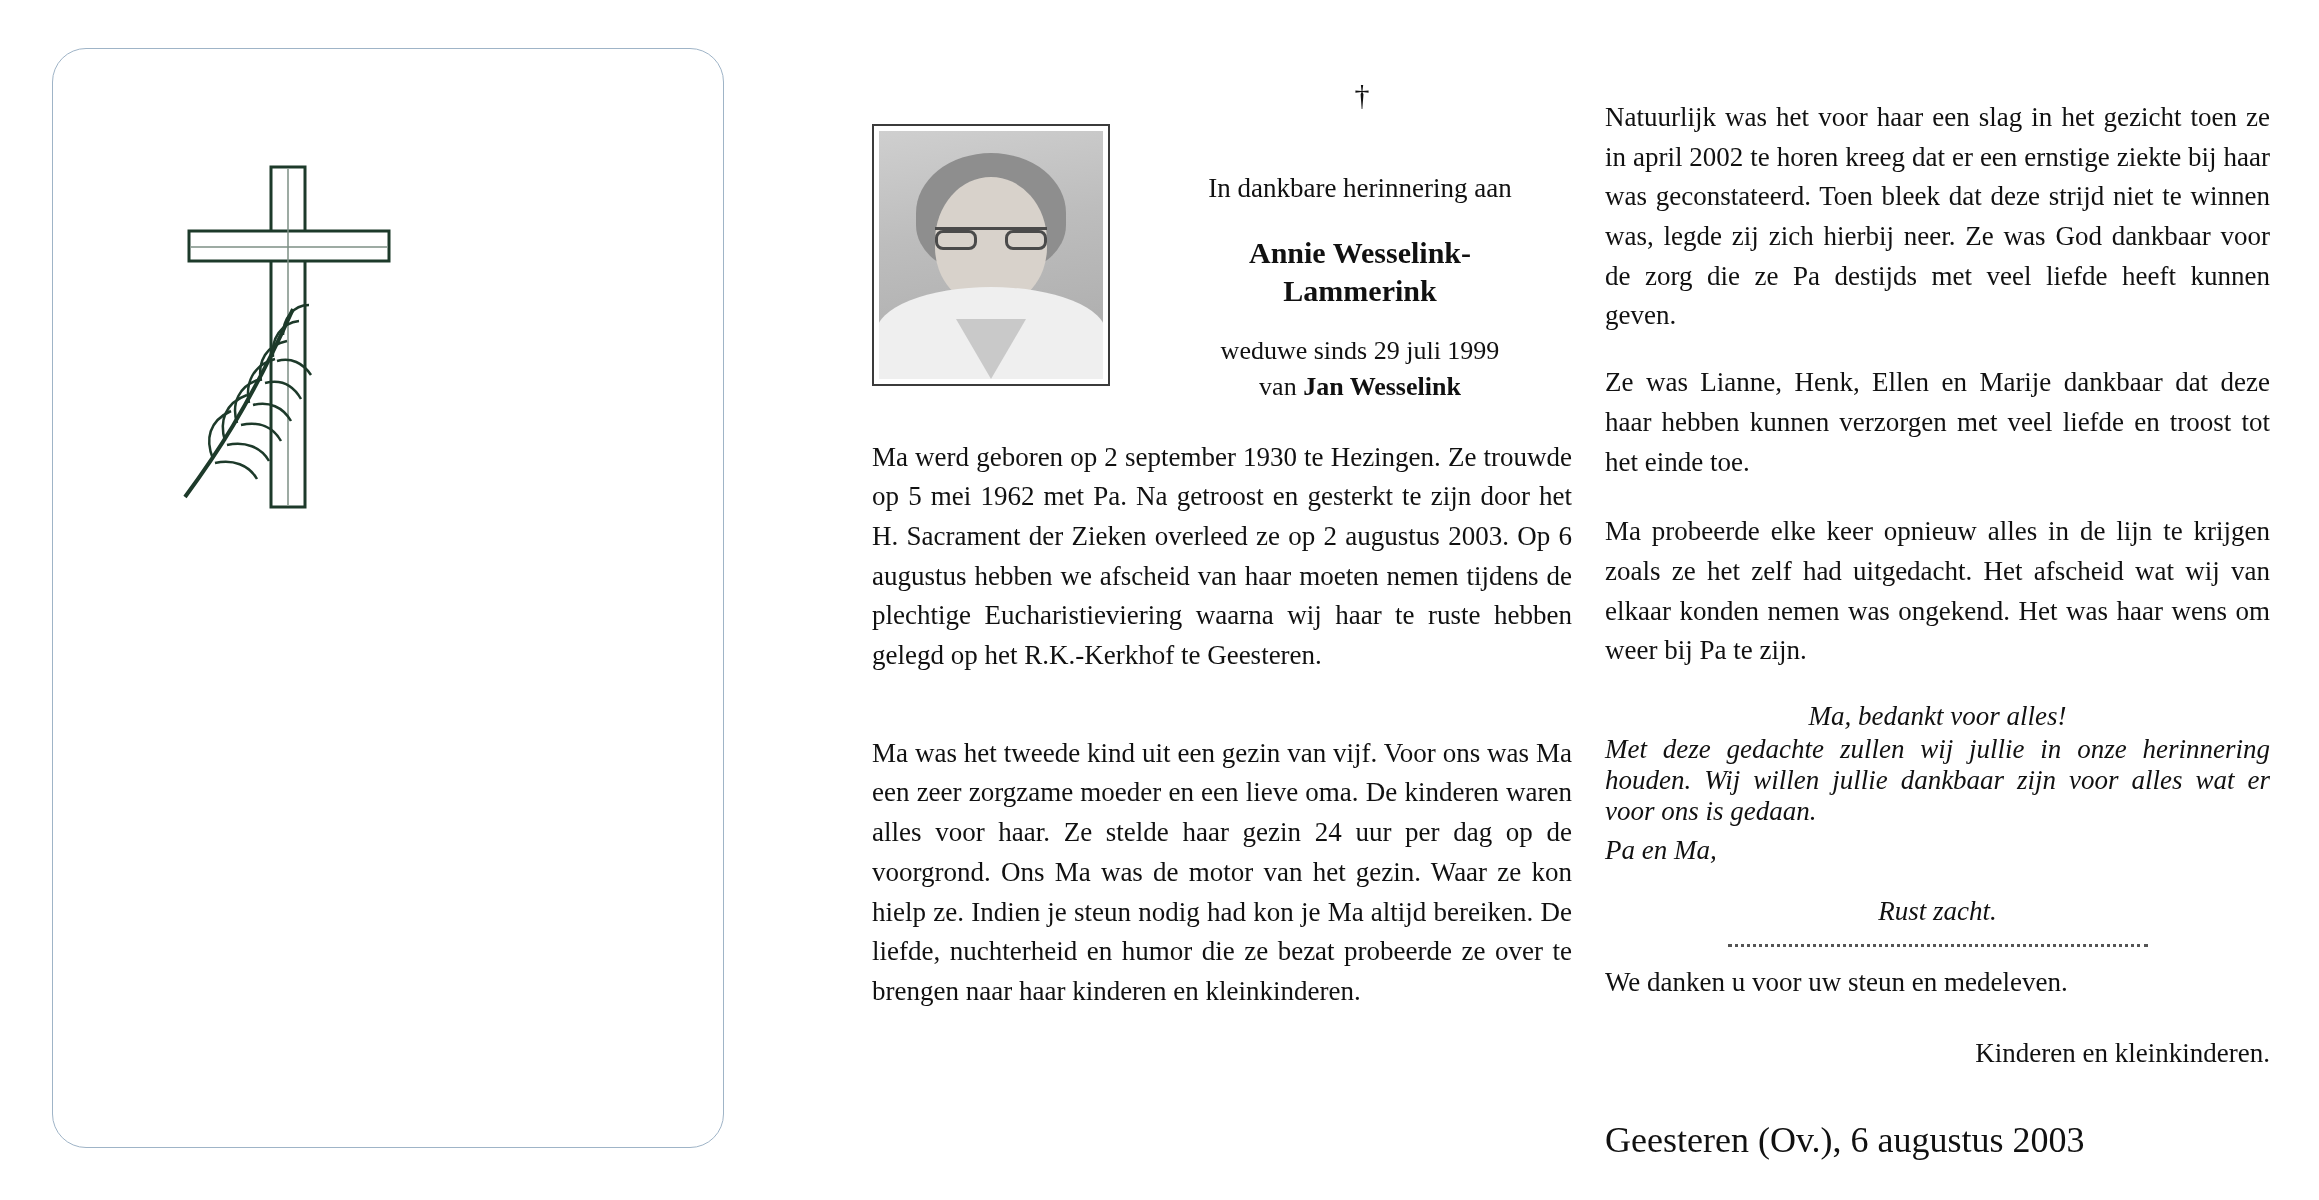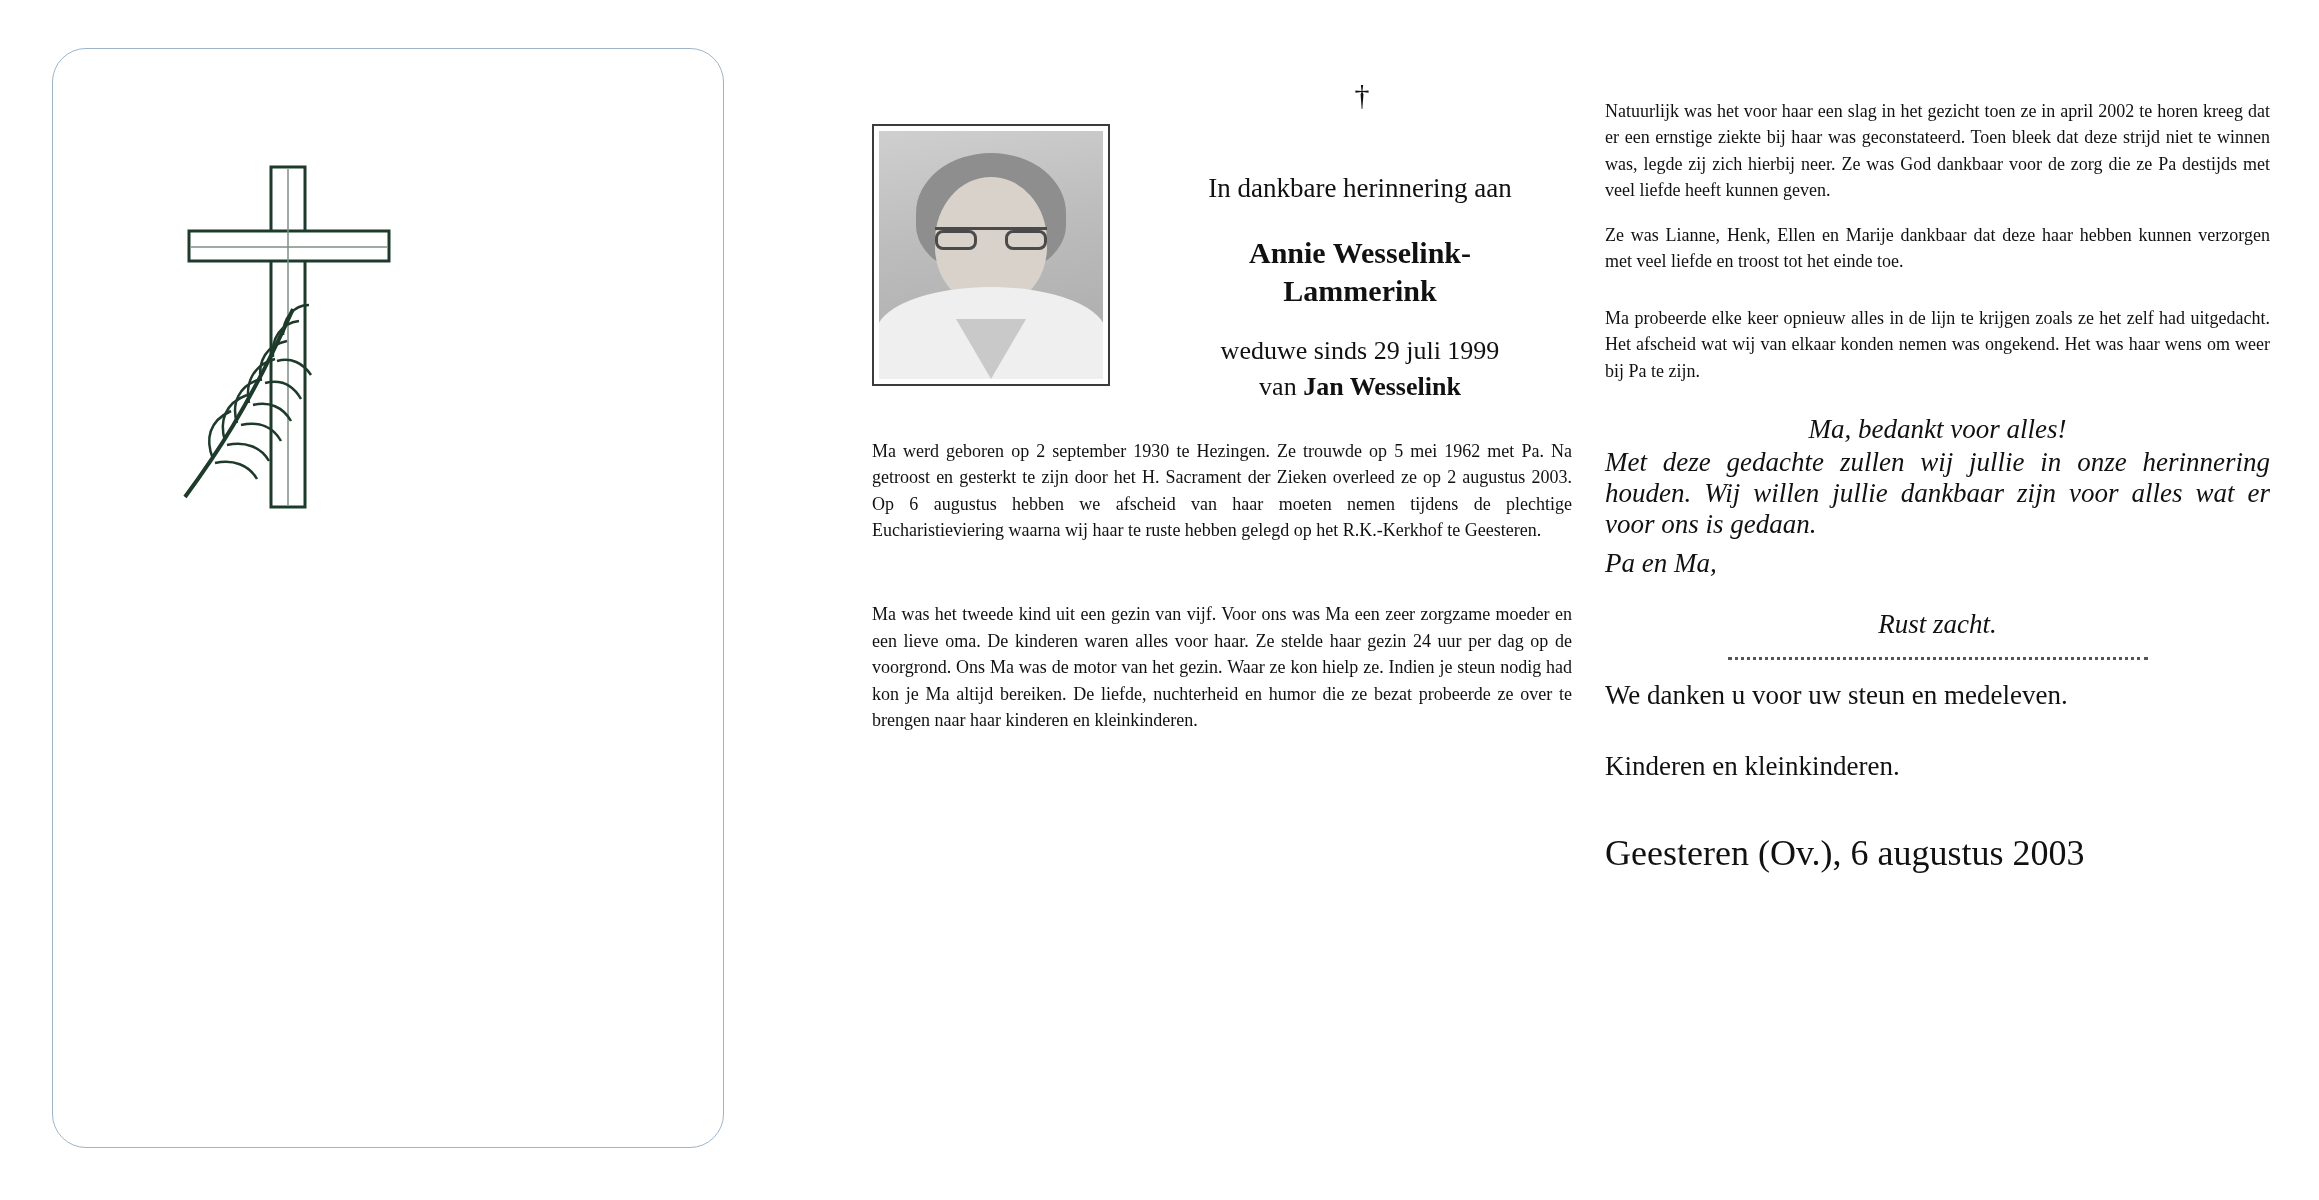--- a/index.html
+++ b/index.html
@@ -162,21 +162,21 @@
     margin-top: 28px;
   }
   .widow-line {
     font-size: 26px;
     margin-top: 24px;
     line-height: 1.35;
   }
   .widow-line b { font-weight: bold; }
 
   .body-par {
-    font-size: 18px;
+    font-size: 27px;
     line-height: 1.47;
     text-align: justify;
     margin-top: 30px;
   }
   .middle-col .par-1 { margin-top: 34px; }
   .middle-col .par-2 { margin-top: 58px; }
 
   
   .right-col {
     position: absolute;
@@ -216,21 +216,21 @@
     height: 1px;
   }
 
   .thanks-line {
     font-size: 27px;
     text-align: left;
     margin-top: 20px;
   }
   .signers {
     font-size: 27px;
-    text-align: left;
+    text-align: right;
     margin-top: 40px;
   }
   .place-date {
     font-size: 36px;
     text-align: left;
     margin-top: 50px;
   }
 </style>
 </head>
 <body>

